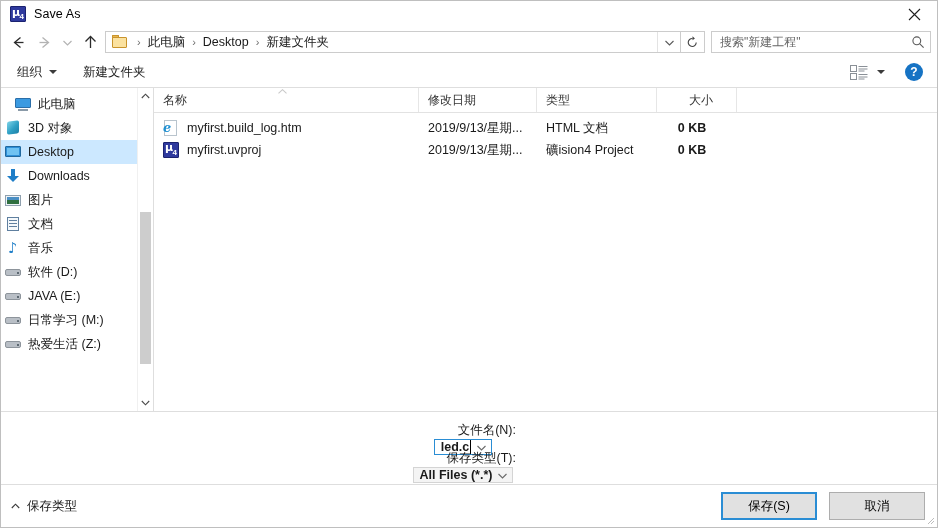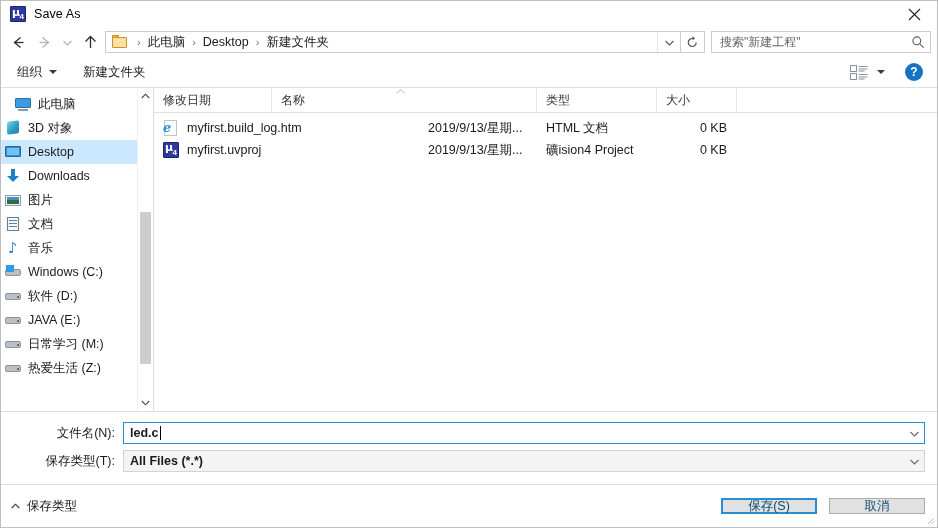--- a/index.html
+++ b/index.html
@@ -277,55 +277,56 @@
     font-size: 12px; color: #333333;
     padding-left: 9px;
     border-right: 1px solid #e6e6e6;
     box-sizing: border-box;
     position: relative;
     white-space: nowrap;
   }
   .col.c-name { width: 265px; }
   .col.c-date { width: 118px; }
   .col.c-type { width: 120px; }
-  .col.c-size { width: 80px; }
+  .col.c-size { width: 80px; justify-content: center; }
   .col.c-rest { flex: 1 1 auto; border-right: 0; }
   .sortmark {
     position: absolute; top: 1px; left: 124px;
     width: 9px; height: 5px;
   }
   .rows { padding-top: 4px; }
   .frow {
     height: 22px;
     display: flex; align-items: center;
     font-size: 12.5px; color: #1a1a1a;
   }
   .fcell { box-sizing: border-box; overflow: hidden; white-space: nowrap; }
   .fcell.c-name { width: 265px; display: flex; align-items: center; padding-left: 9px; }
   .fcell.c-date { width: 118px; padding-left: 9px; }
   .fcell.c-type { width: 120px; padding-left: 9px; }
-  .fcell.c-size { width: 80px; padding-right: 10px; text-align: right; }
+  .fcell.c-size { width: 80px; padding-right: 10px; text-align: center; font-weight: bold; }
   .fico { width: 16px; height: 16px; margin-right: 8px; flex: none; position: relative; }
   .fico-htm .page { position:absolute; left:1px; top:0; width:13px; height:16px; background:#ffffff; border:1px solid #b9c4cd; box-sizing:border-box;}
   .fico-htm .e { position:absolute; left:0px; top:1px; color:#1f8fd0; font-size:13px; font-weight:bold; font-style:italic; line-height:14px; font-family:"DejaVu Serif", serif;}
   .fico-uv {
     background: #2f3a9e; border: 1px solid #1b2270; box-sizing: border-box; border-radius: 1px;
   }
   .fico-uv .mu { position:absolute; left:1px; top:-2px; color:#ffffff; font-size:11px; font-weight:bold; line-height:14px; font-family:"DejaVu Sans", sans-serif;}
   .fico-uv .four { position:absolute; right:1px; bottom:-1px; color:#ffffff; font-size:8px; font-weight:bold; line-height:10px;}
 
   
   .form {
     padding: 10px 0 6px 0;
     background: #ffffff;
   }
   .frm-row {
     display: flex; align-items: center;
     height: 22px; margin-bottom: 6px;
     padding-right: 12px;
+    flex-direction: column;
   }
   .frm-label {
     width: 114px; flex: none;
     text-align: right; padding-right: 8px;
     font-size: 12.5px; color: #1a1a1a;
     white-space: nowrap;
   }
   .combo {
     flex: 1 1 auto; height: 22px;
     display: flex; align-items: center;
@@ -366,22 +367,22 @@
     padding: 0 12px 0 10px;
     position: relative;
   }
   .hidefolders {
     display: flex; align-items: center;
     font-size: 12.5px; color: #1a1a1a;
   }
   .hidefolders .chev { margin-right: 7px; display: flex; }
   .footer-spacer { flex: 1 1 auto; }
   .btn {
-    height: 16px; min-width: 96px;
-    font-size: 12.5px; color: #0c4a6e;
+    height: 28px; min-width: 96px;
+    font-size: 12.5px; color: #000000;
     display: flex; align-items: center; justify-content: center;
     box-sizing: border-box;
     background: #e1e1e1;
     border: 1px solid #adadad;
     margin-left: 12px;
   }
   .btn.primary {
     background: #e1e1e1;
     border: 2px solid #2a8dd4;
   }
@@ -539,27 +540,20 @@
             </span>
             <span class="nav-label">文档</span>
           </div>
           <div class="nav-row">
             <span class="ico ico-mus">
               <i class="note" style="display: block; font-style: normal;">♪</i>
             </span>
             <span class="nav-label">音乐</span>
           </div>
           <div class="nav-row">
-            <span class="ico ico-win">
-              <i class="body" style="display: block; font-style: normal;"></i>
-              <i class="flag" style="display: block; font-style: normal;"></i>
-            </span>
-            <span class="nav-label">Windows (C:)</span>
-          </div>
-          <div class="nav-row">
             <span class="ico ico-drv">
               <i class="body" style="display: block; font-style: normal;"></i>
               <i class="led" style="display: block; font-style: normal;"></i>
             </span>
             <span class="nav-label">软件 (D:)</span>
           </div>
           <div class="nav-row">
             <span class="ico ico-drv">
               <i class="body" style="display: block; font-style: normal;"></i>
               <i class="led" style="display: block; font-style: normal;"></i>
@@ -592,28 +586,28 @@
         <div class="sb-arrow down">
           <svg width="9" height="6" viewBox="0 0 9 6">
             <path d="M0.8,1 L4.5,4.8 L8.2,1" stroke="#4a4a4a" stroke-width="1.1" fill="none"></path>
           </svg>
         </div>
       </div>
     </div>
 
     <div class="filepane">
       <div class="colhead">
-        <div class="col c-date">
-          <span>修改日期</span>
-        </div>
         <div class="col c-name">
           <span>名称</span>
           <svg class="sortmark" viewBox="0 0 9 5">
             <path d="M0.5,4.3 L4.5,0.7 L8.5,4.3" stroke="#c9c9c9" stroke-width="1.1" fill="none"></path>
           </svg>
+        </div>
+        <div class="col c-date">
+          <span>修改日期</span>
         </div>
         <div class="col c-type">
           <span>类型</span>
         </div>
         <div class="col c-size">
           <span>大小</span>
         </div>
         <div class="col c-rest"></div>
       </div>
       <div class="rows" id="file-rows">

